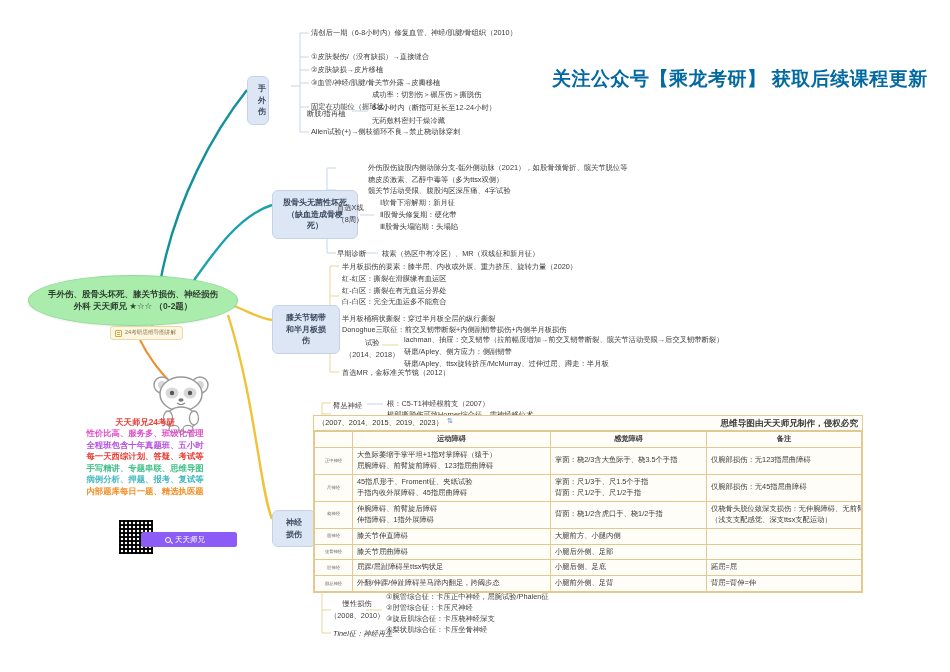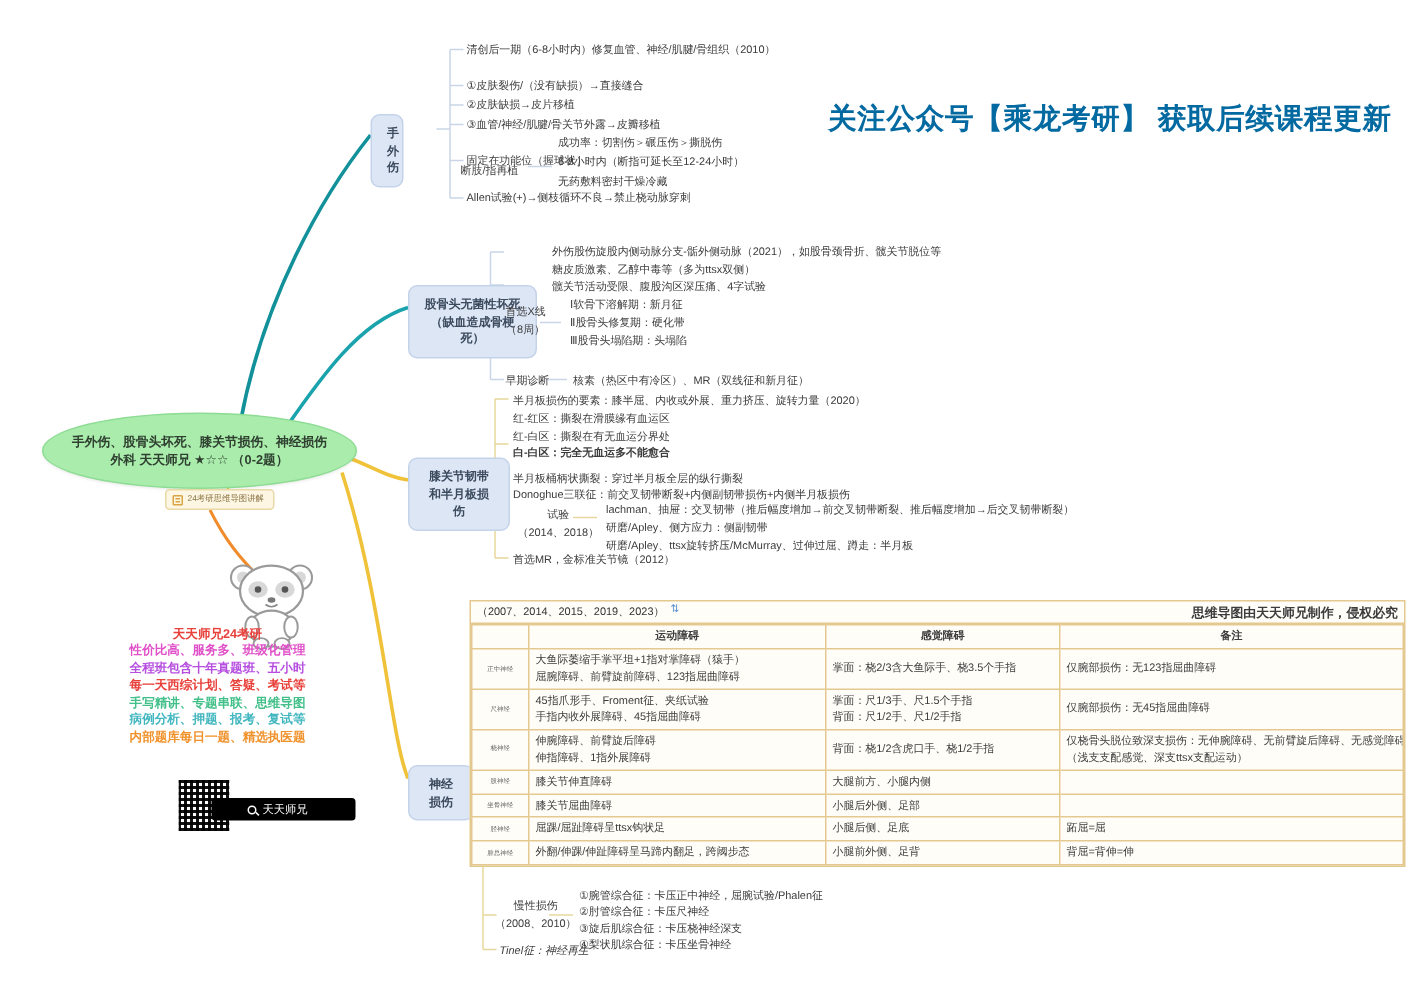--- a/index.html
+++ b/index.html
@@ -141,41 +141,41 @@
     border-left:3px solid #17c05b; border-bottom:3px solid transparent;
   }
   .wechat-bubbles .b2 {
     position:absolute; left:6px; top:4px; width:9px; height:8px;
     background:#8fd9a8; border-radius:50%;
   }
   .wechat-label { font-size:11px; color:#444; font-weight:500; }
   .search-btn {
     position:absolute; left:141px; top:532px;
     width:96px; height:15px;
-    background:#000000;
+    background:#8b5cf6;
     border-radius:2.5px;
     display:flex; align-items:center; gap:4px;
     padding-left:24px;
     color:#fff; font-size:7.5px;
     white-space:nowrap;
   }
   .search-btn .mag {
     width:6px; height:6px; border:1.1px solid #fff; border-radius:50%;
     position:relative; flex:0 0 auto;
   }
   .search-btn .mag::after {
     content:""; position:absolute; right:-2.6px; bottom:-1.6px;
     width:3px; height:1.1px; background:#fff; transform:rotate(45deg);
   }
 
   
   .tbl-wrap {
     position:absolute;
-    left:313px; top:400px;
-    width:624px;
+    left:313px; top:415px;
+    width:550px;
     border:1px solid #e3c98f;
     background:#fffdf7;
   }
   .tbl-header-row {
     border-bottom:1px solid #e3c98f;
     padding:2px 4px;
     font-size:7.3px;
     display:flex; align-items:center; gap:4px;
     white-space:nowrap;
   }
@@ -344,28 +344,28 @@
   <div class="sub-label" style="left:337px; top:248px;">早期诊断</div>
   <div class="leaf" style="left:382px; top:248px;">核素（热区中有冷区）、MR（双线征和新月征）</div>
 
   <div class="node branch" style="left:272px; top:305px; width:68px;">
     <div>膝关节韧带</div>
     <div>和半月板损伤</div>
   </div>
   <div class="leaf" style="left:342px; top:261px;">半月板损伤的要素：膝半屈、内收或外展、重力挤压、旋转力量（2020）</div>
   <div class="leaf" style="left:342px; top:273px;">红-红区：撕裂在滑膜缘有血运区</div>
   <div class="leaf" style="left:342px; top:285px;">红-白区：撕裂在有无血运分界处</div>
-  <div class="leaf" style="left:342px; top:296px;font-weight:bold;">白-白区：完全无血运多不能愈合</div>
+  <div class="leaf" style="left:342px; top:296px;">白-白区：完全无血运多不能愈合</div>
   <div class="leaf" style="left:342px; top:313px;">半月板桶柄状撕裂：穿过半月板全层的纵行撕裂</div>
   <div class="leaf" style="left:342px; top:324px;">Donoghue三联征：前交叉韧带断裂+内侧副韧带损伤+内侧半月板损伤</div>
   <div class="sub-label" style="left:345px; top:337px;">
     <div>试验</div>
     <div>（2014、2018）</div>
   </div>
-  <div class="leaf" style="left:404px; top:334px;">lachman、抽屉：交叉韧带（推后幅度增加→前交叉韧带断裂、推后幅度增加→后交叉韧带断裂）</div>
+  <div class="leaf" style="left:404px; top:334px;">lachman、抽屉：交叉韧带（拉前幅度增加→前交叉韧带断裂、髋关节活动受限→后交叉韧带断裂）</div>
   <div class="leaf" style="left:404px; top:346px;">研磨/Apley、侧方应力：侧副韧带</div>
   <div class="leaf" style="left:404px; top:358px;">研磨/Apley、ttsx旋转挤压/McMurray、过伸过屈、蹲走：半月板</div>
   <div class="leaf" style="left:342px; top:367px;">首选MR，金标准关节镜（2012）</div>
 
   <div class="node branch" style="left:272px; top:510px; width:44px;">
     <span>神经损伤</span>
   </div>
   <div class="sub-label" style="left:333px; top:400px;">臂丛神经</div>
   <div class="leaf" style="left:387px; top:398px;">根：C5-T1神经根前支（2007）</div>
   <div class="leaf" style="left:387px; top:409px;">根部撕脱伤可致Horner综合征，需神经移位术</div>

